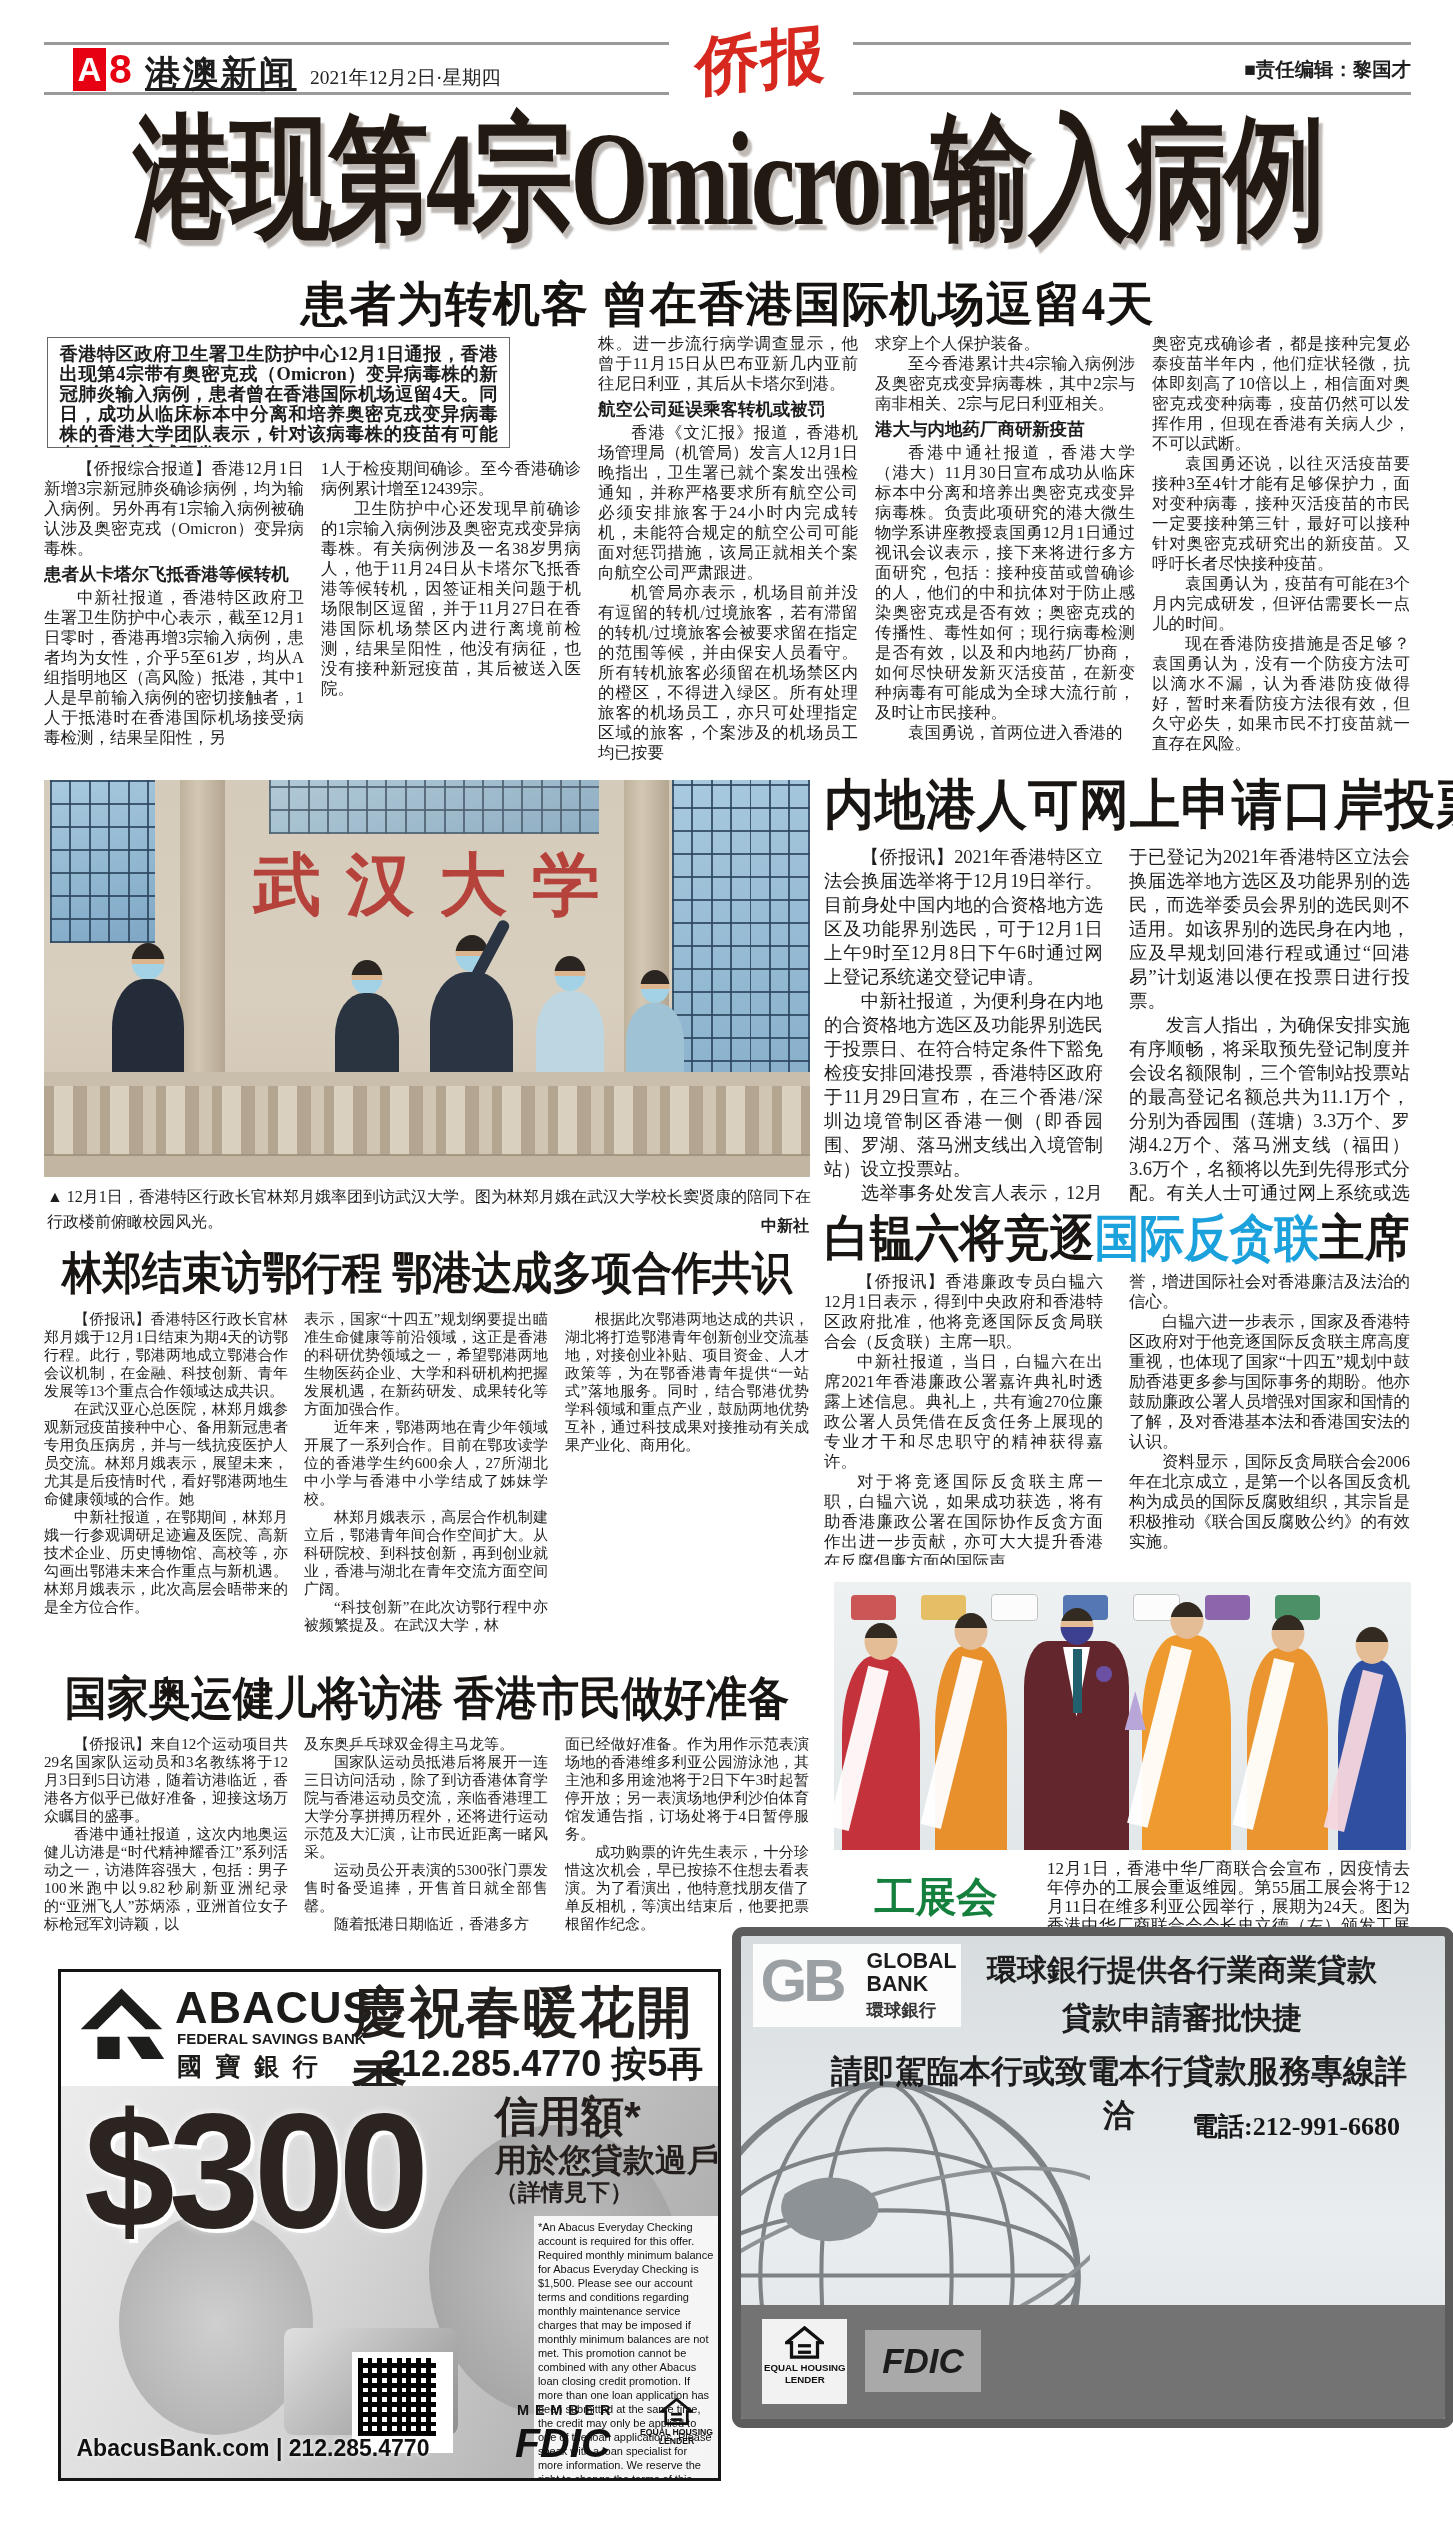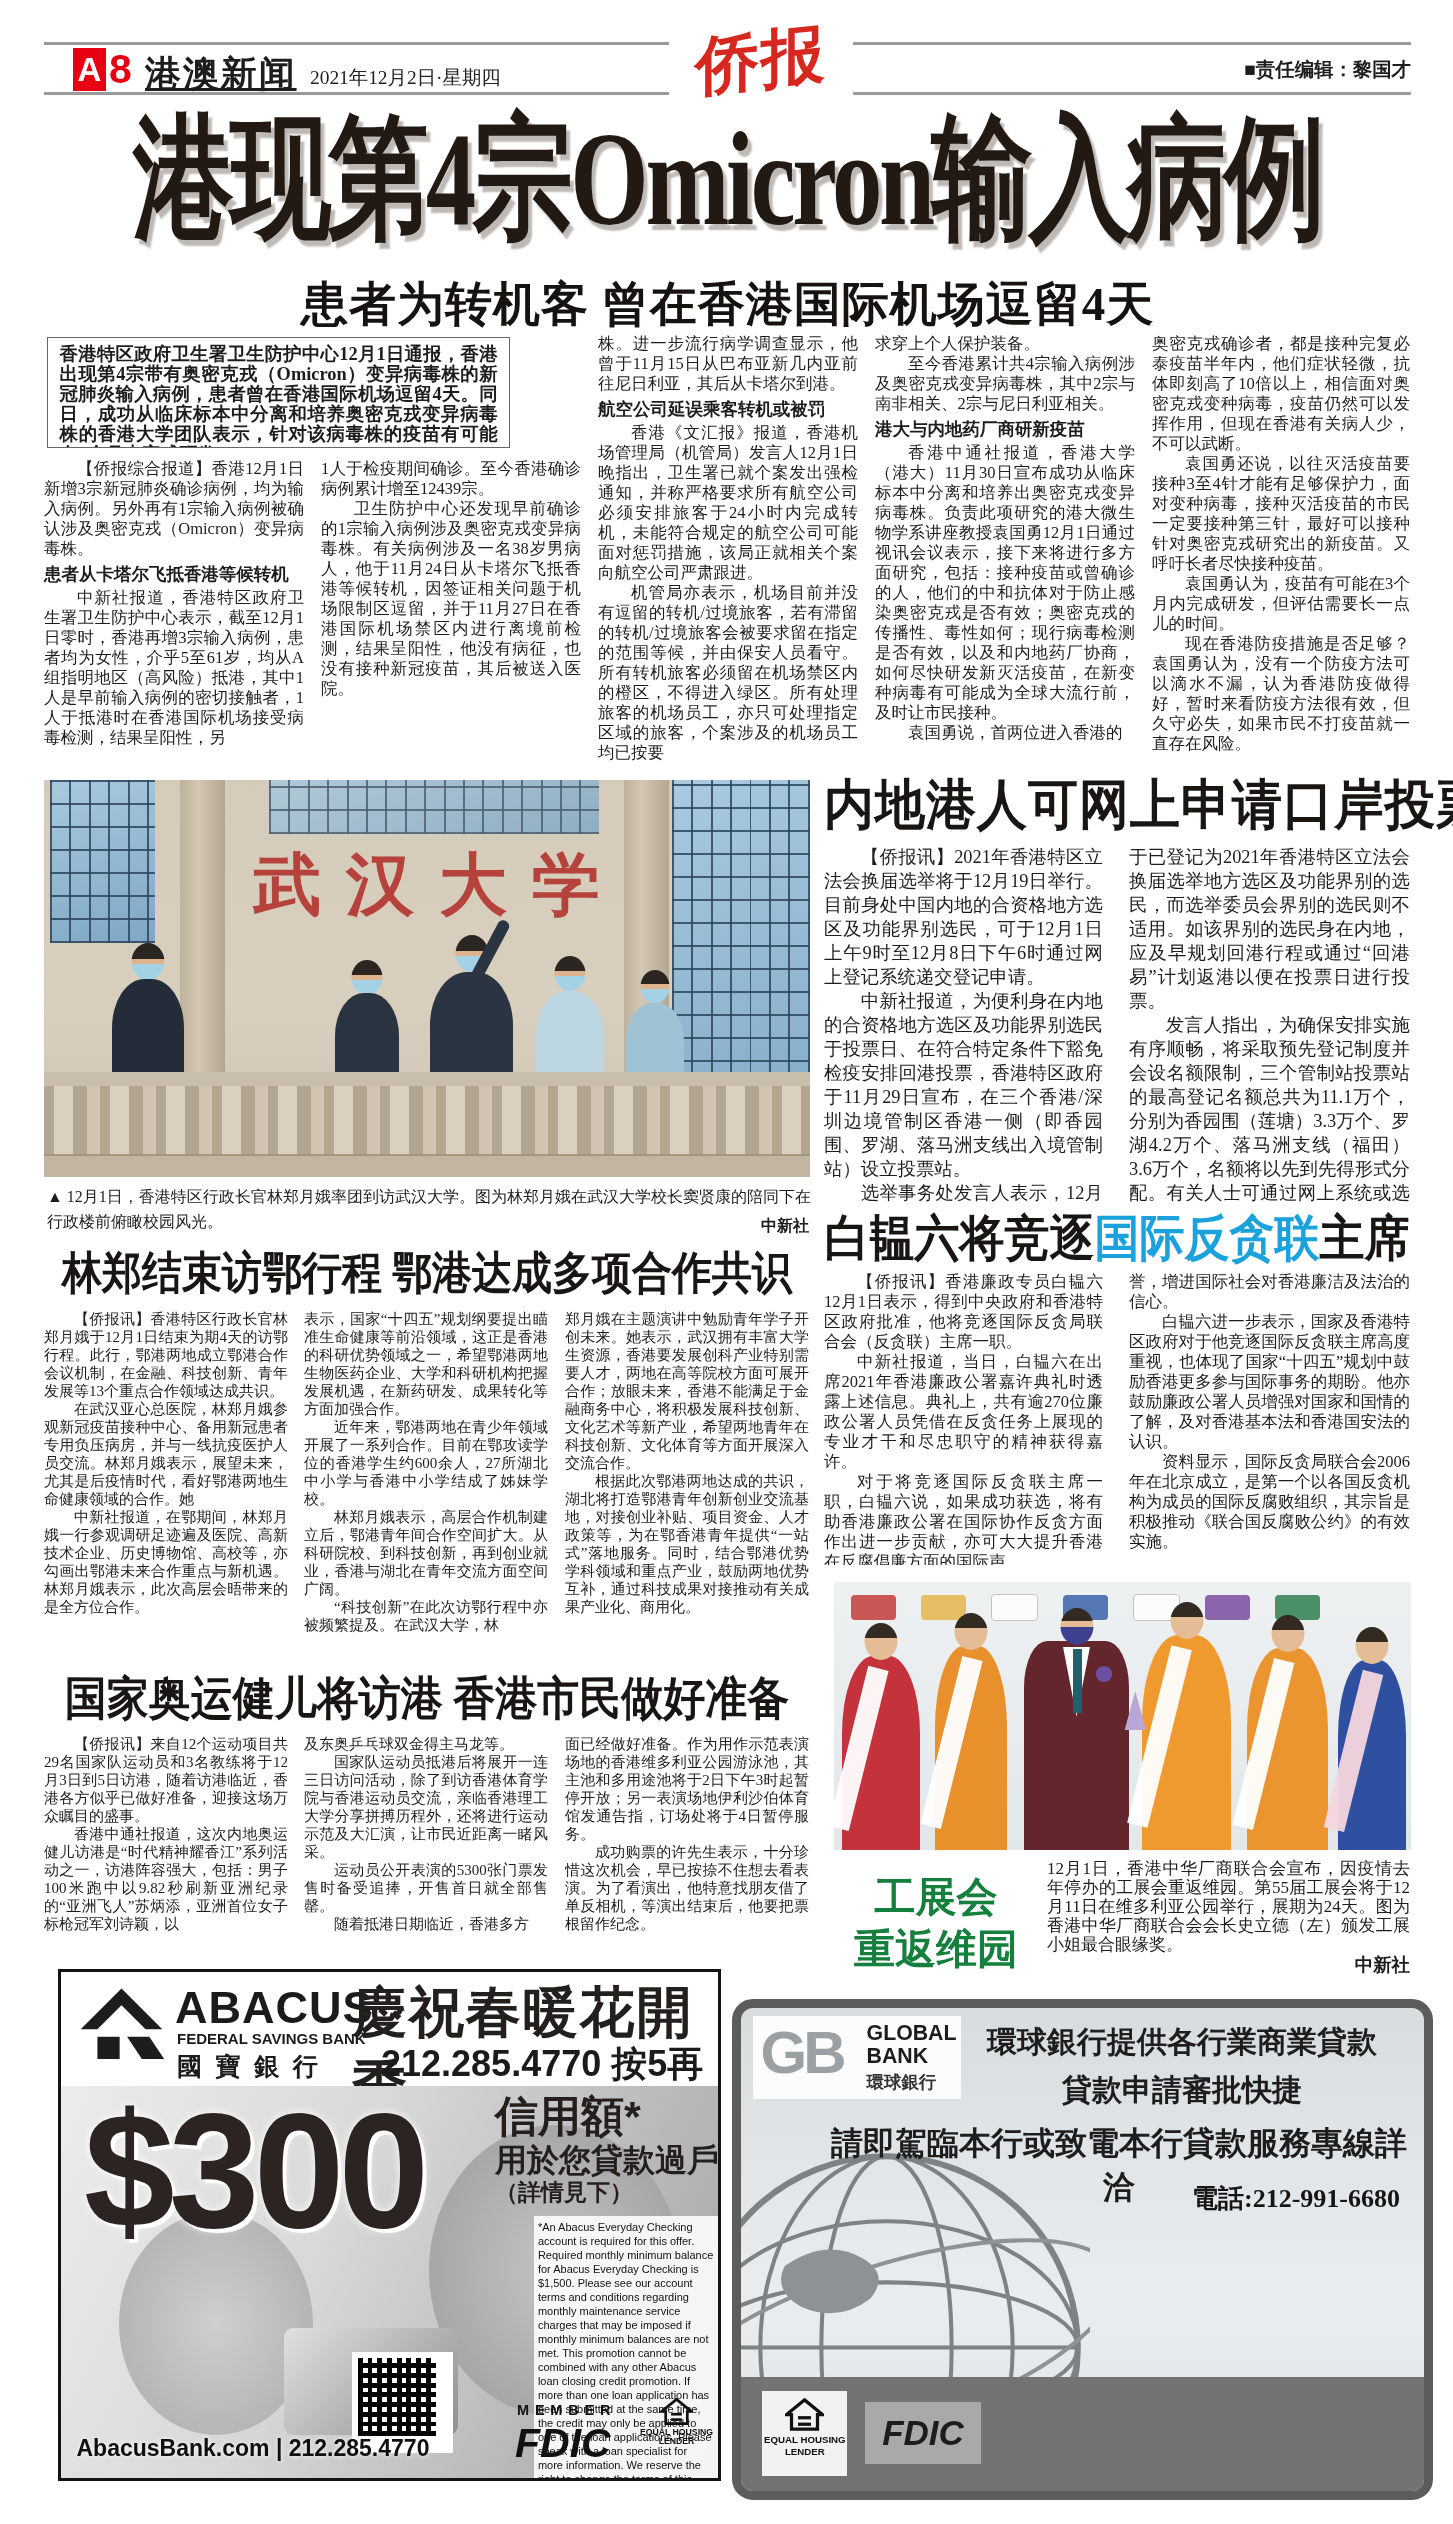--- a/index.html
+++ b/index.html
@@ -112,22 +112,22 @@
       repeating-linear-gradient(90deg,#000 0 4.8px,#fff 4.8px 9.7px);}
   .member{position:absolute;left:456px;top:430px;font-family:"Liberation Sans","DejaVu Sans",sans-serif;
         letter-spacing:5.8px;font-size:14.5px;font-weight:700;color:#111;}
   .fdic-big{position:absolute;left:454px;top:448px;font-size:41px;font-weight:900;font-style:italic;color:#111;
         font-family:"Liberation Sans","DejaVu Sans",sans-serif;}
   .ab-ehl{position:absolute;left:574px;top:426px;text-align:center;color:#111;
         font-family:"Liberation Sans","DejaVu Sans",sans-serif;font-size:8.7px;font-weight:700;line-height:9.7px;}
   .ab-site{position:absolute;left:15.5px;top:463px;font-size:23px;font-weight:900;color:#101010;
         font-family:"Liberation Sans","DejaVu Sans",sans-serif;text-shadow:0 0 5.8px #fff;}
   
-  .global{position:absolute;left:732px;top:1999px;width:683px;height:483px;border:9.7px solid #5c5c5c;
-        border-radius:21px;background:linear-gradient(180deg,#d7dcdf 0%,#e9edef 60%,#dfe3e5 100%);overflow:hidden;}
+  .global{position:absolute;left:732px;top:1927px;width:683px;height:483px;border:9.7px solid #5c5c5c;
+        border-radius:11px;background:linear-gradient(180deg,#d7dcdf 0%,#e9edef 60%,#dfe3e5 100%);overflow:hidden;padding-left:21px;}
   .gb-logo{position:absolute;left:11.6px;top:7.8px;width:208px;height:83px;background:rgba(255,255,255,.9);}
   .gb-mark{position:absolute;left:7.8px;top:1.9px;font-size:60px;font-weight:900;color:#9aa0a4;
         font-family:"Liberation Sans","DejaVu Sans",sans-serif;letter-spacing:-3.9px;}
   .gb-n1{position:absolute;left:114px;top:5.8px;font-size:21.3px;font-weight:900;font-family:"Liberation Sans","DejaVu Sans",sans-serif;color:#1c1c1c;line-height:23px;}
   .gb-cn{position:absolute;left:114px;top:54px;font-size:17.4px;font-weight:700;color:#333;}
   .g-line1{position:absolute;left:223px;top:13.6px;width:436px;text-align:center;font-size:30px;font-weight:900;color:#1d1d1d;}
   .g-line2{position:absolute;left:223px;top:62px;width:436px;text-align:center;font-size:30px;font-weight:900;color:#1d1d1d;}
   .g-line3{position:absolute;left:87px;top:114px;width:582px;text-align:center;font-size:32px;font-weight:900;color:#1d1d1d;}
   .g-phone{position:absolute;left:349px;top:173px;width:310px;text-align:right;font-size:26px;font-weight:900;color:#161616;}
   .g-foot{position:absolute;left:0;bottom:0;width:100%;height:114px;background:#737373;}
@@ -258,21 +258,20 @@
     <p>在武汉亚心总医院，林郑月娥参观新冠疫苗接种中心、备用新冠患者专用负压病房，并与一线抗疫医护人员交流。林郑月娥表示，展望未来，尤其是后疫情时代，看好鄂港两地生命健康领域的合作。她</p>
     <p>中新社报道，在鄂期间，林郑月娥一行参观调研足迹遍及医院、高新技术企业、历史博物馆、高校等，亦勾画出鄂港未来合作重点与新机遇。林郑月娥表示，此次高层会晤带来的是全方位合作。</p>
   </div>
   <div class="col b4" style="left:304px;top:1310px;width:244px;height:347px;">
     <p class="cont">表示，国家“十四五”规划纲要提出瞄准生命健康等前沿领域，这正是香港的科研优势领域之一，希望鄂港两地生物医药企业、大学和科研机构把握发展机遇，在新药研发、成果转化等方面加强合作。</p>
     <p>近年来，鄂港两地在青少年领域开展了一系列合作。目前在鄂攻读学位的香港学生约600余人，27所湖北中小学与香港中小学结成了姊妹学校。</p>
     <p>林郑月娥表示，高层合作机制建立后，鄂港青年间合作空间扩大。从科研院校、到科技创新，再到创业就业，香港与湖北在青年交流方面空间广阔。</p>
     <p>“科技创新”在此次访鄂行程中亦被频繁提及。在武汉大学，林</p>
   </div>
   <div class="col b4" style="left:565px;top:1310px;width:244px;height:347px;">
-    <p class="cont">郑月娥在主题演讲中勉励青年学子开创未来。她表示，武汉拥有丰富大学生资源，香港要发展创科产业特别需要人才，两地在高等院校方面可展开合作；放眼未来，香港不能满足于金融商务中心，将积极发展科技创新、文化艺术等新产业，希望两地青年在科技创新、文化体育等方面开展深入交流合作。</p>
     <p>根据此次鄂港两地达成的共识，湖北将打造鄂港青年创新创业交流基地，对接创业补贴、项目资金、人才政策等，为在鄂香港青年提供“一站式”落地服务。同时，结合鄂港优势学科领域和重点产业，鼓励两地优势互补，通过科技成果对接推动有关成果产业化、商用化。</p>
   </div>
 
   <div class="h-oly">国家奥运健儿将访港 香港市民做好准备</div>
   <div class="col b4" style="left:44px;top:1735px;width:244px;height:225px;">
     <p>【侨报讯】来自12个运动项目共29名国家队运动员和3名教练将于12月3日到5日访港，随着访港临近，香港各方似乎已做好准备，迎接这场万众瞩目的盛事。</p>
     <p>香港中通社报道，这次内地奥运健儿访港是“时代精神耀香江”系列活动之一，访港阵容强大，包括：男子100米跑中以9.82秒刷新亚洲纪录的“亚洲飞人”苏炳添，亚洲首位女子标枪冠军刘诗颖，以</p>
   </div>
   <div class="col b4" style="left:304px;top:1735px;width:244px;height:225px;">
     <p class="cont">及东奥乒乓球双金得主马龙等。</p>

